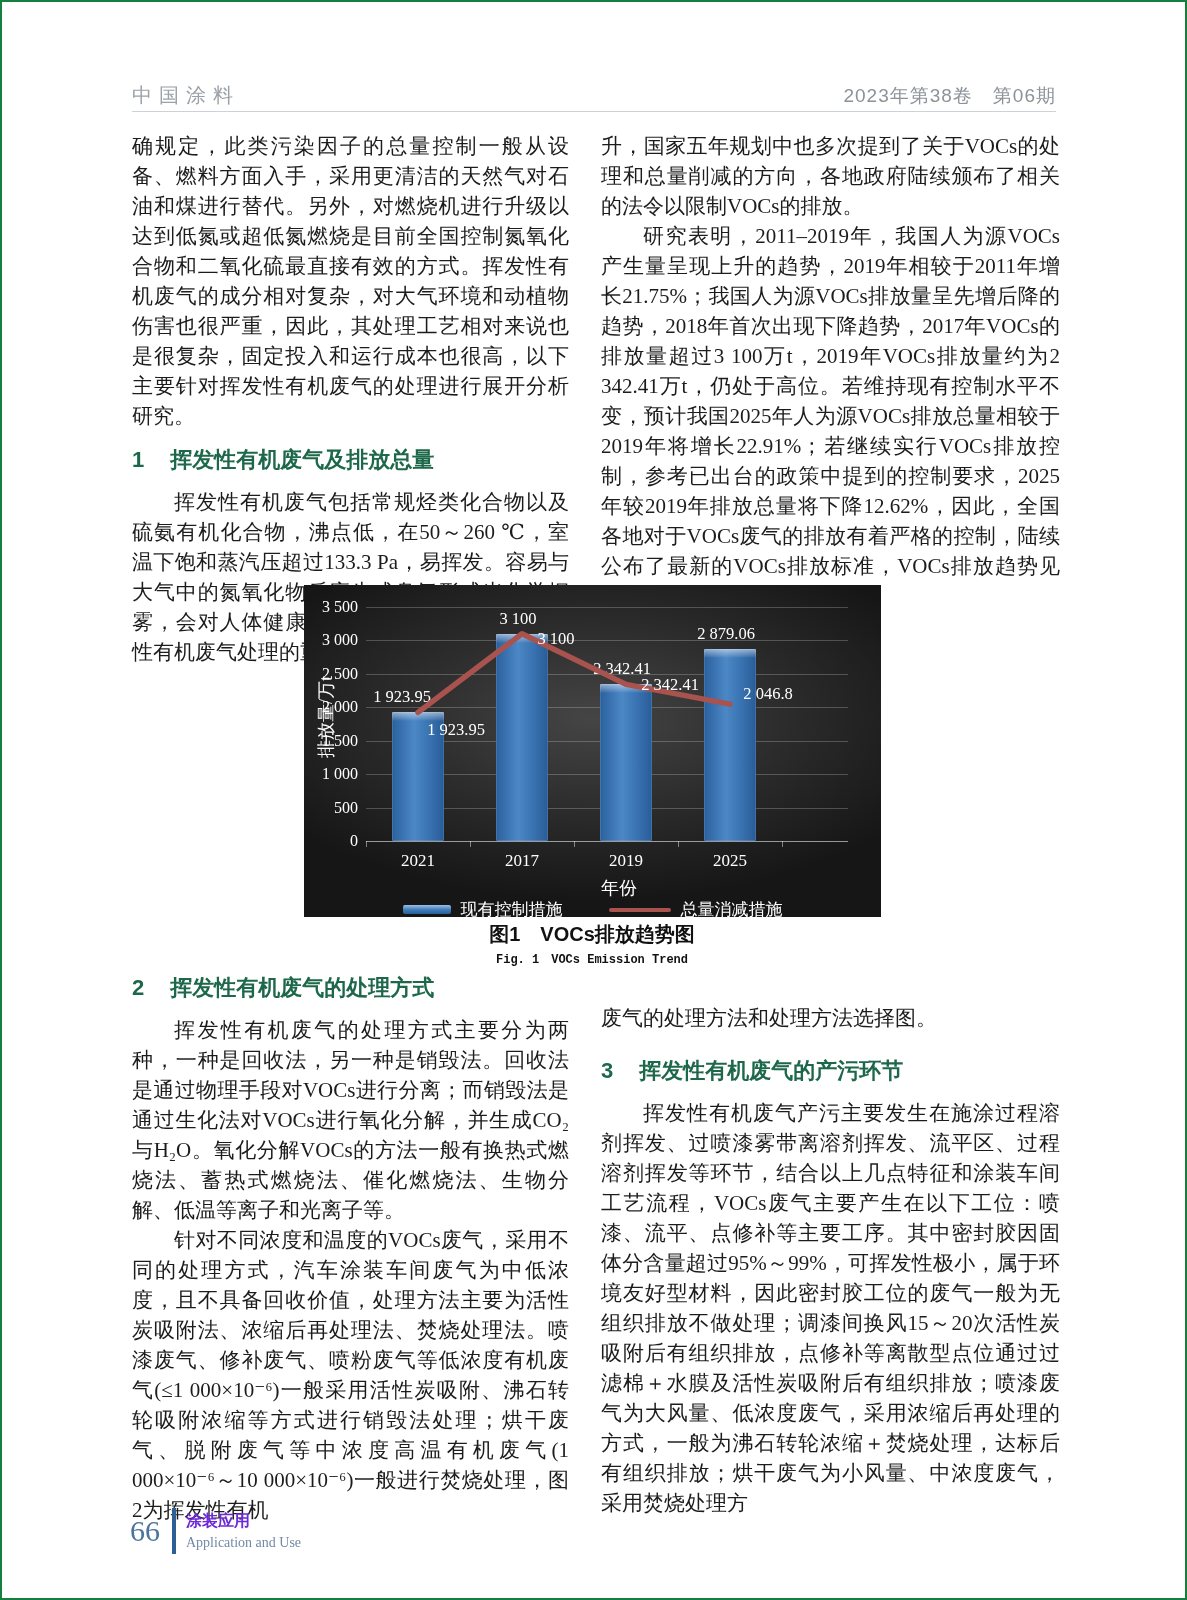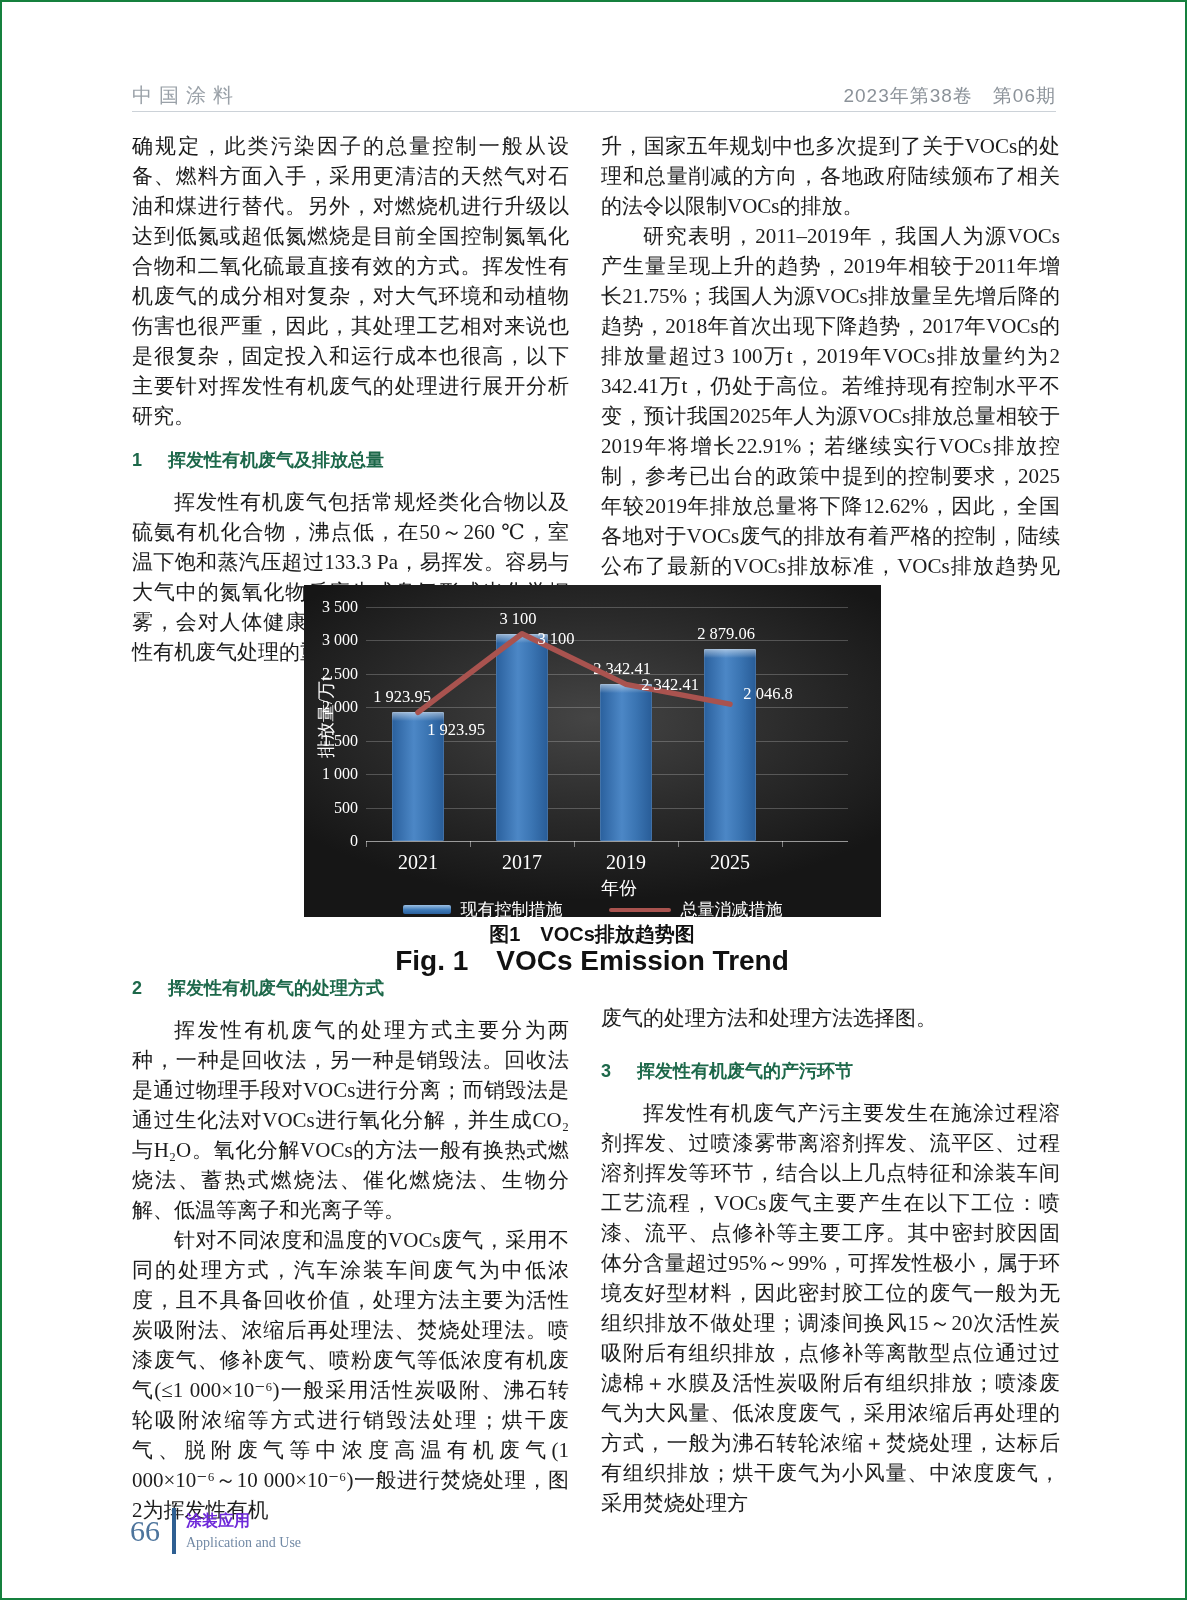--- a/index.html
+++ b/index.html
@@ -12,51 +12,51 @@
   .hdr .issue{font-family:"Liberation Sans","DejaVu Sans",sans-serif;font-size:19px;color:#8b9299;letter-spacing:1px;}
   .hdr-rule{position:absolute;top:109px;left:130px;right:129px;height:1px;background:#ccd2d8;}
   
   .col{position:absolute;font-size:21px;line-height:30px;text-align:justify;}
   .col p{margin:0;}
   .col p.ind{text-indent:2em;}
   .lt{top:129px;left:130px;width:437px;}
   .rt{top:129px;left:599px;width:459px;}
   .lb{top:970px;left:130px;width:437px;}
   .rb{top:1001px;left:599px;width:459px;}
-  h2.sec{font-family:"Liberation Sans","DejaVu Sans",sans-serif;font-size:18px;line-height:32px;
+  h2.sec{font-family:"Liberation Sans","DejaVu Sans",sans-serif;font-size:22px;line-height:32px;
          color:#1d684a;margin:13px 0 11px 0;font-weight:bold;text-align:left;}
   h2.sec .num{margin-right:26px;}
   
   #chart{position:absolute;left:302px;top:583px;width:577px;height:332px;
          background:radial-gradient(ellipse 65% 55% at 50% 40%, #454545 0%, #2a2a2a 55%, #161616 100%);
          font-family:"Liberation Serif","DejaVu Serif",serif;}
   #chart .grid{position:absolute;left:62px;width:482px;height:1px;background:rgba(255,255,255,0.22);}
   #chart .grid.base{background:rgba(255,255,255,0.55);}
   #chart .ytick{position:absolute;left:0;width:54px;text-align:right;color:#fff;font-size:16px;line-height:18px;}
   #chart .ytitle{position:absolute;left:-62px;top:122px;width:164px;height:20px;text-align:center;
                  color:#fff;font-size:18px;transform:rotate(-90deg);}
   #chart .bar{position:absolute;width:52px;border-radius:1px;
               background:linear-gradient(180deg, rgba(255,255,255,0.5) 0px, rgba(255,255,255,0.12) 7px, rgba(255,255,255,0) 9px),
                          linear-gradient(90deg,#2a609d 0%,#4c87c6 42%,#3a74b2 70%,#285c97 100%);
               box-shadow:inset 0 0 0 1px rgba(255,255,255,0.12);}
   #chart .dlabel{position:absolute;color:#fff;font-size:16.5px;line-height:18px;white-space:nowrap;transform:translateX(-50%);}
-  #chart .xtick{position:absolute;top:266px;color:#fff;font-size:20px;transform:translateX(-50%);}
+  #chart .xtick{position:absolute;top:266px;color:#fff;font-size:17px;transform:translateX(-50%);}
   #chart .xtitle{position:absolute;left:74px;top:291px;width:482px;text-align:center;color:#fff;font-size:18px;}
   #chart .tick{position:absolute;top:256px;width:1px;height:6px;background:rgba(255,255,255,0.45);}
   #chart svg{position:absolute;left:0;top:0;}
   #chart .legend{position:absolute;left:0;top:313px;width:100%;display:flex;justify-content:center;gap:46px;
                  color:#fff;font-size:17px;align-items:center;}
   #chart .legend .item{display:flex;align-items:center;gap:10px;}
   #chart .sw-bar{width:48px;height:9px;border-radius:2px;
                  background:linear-gradient(180deg,#9cc0e4 0%,#3e7ab8 55%,#2a609d 100%);}
   #chart .sw-line{width:62px;height:4px;border-radius:2px;background:#a9534f;}
   
   .caption{position:absolute;left:250px;top:919px;width:680px;text-align:center;}
   .cap-zh{font-family:"Liberation Sans","DejaVu Sans",sans-serif;font-weight:bold;font-size:20px;line-height:26px;color:#111;}
-  .cap-en{font-family:Liberation Sans, sans-serif;font-weight:bold;font-size:28px;line-height:27px;color:#111;}
+  .cap-en{font-family:Liberation Mono, monospace;font-weight:bold;font-size:12px;line-height:27px;color:#111;}
   
   .footer{position:absolute;left:128px;top:1492px;display:flex;align-items:center;margin-top:14px;}
   .pageno{font-size:30px;color:#4d749c;margin-right:12px;line-height:46px;}
   .fbar{width:4px;height:46px;background:#2e5f92;margin-right:10px;}
   .fzh{font-family:Liberation Mono, monospace;font-weight:bold;font-size:16px;color:#6d28d9;line-height:24px;}
   .fen{font-size:14px;color:#7189a5;line-height:18px;}
 </style>
 </head>
 <body>
 

